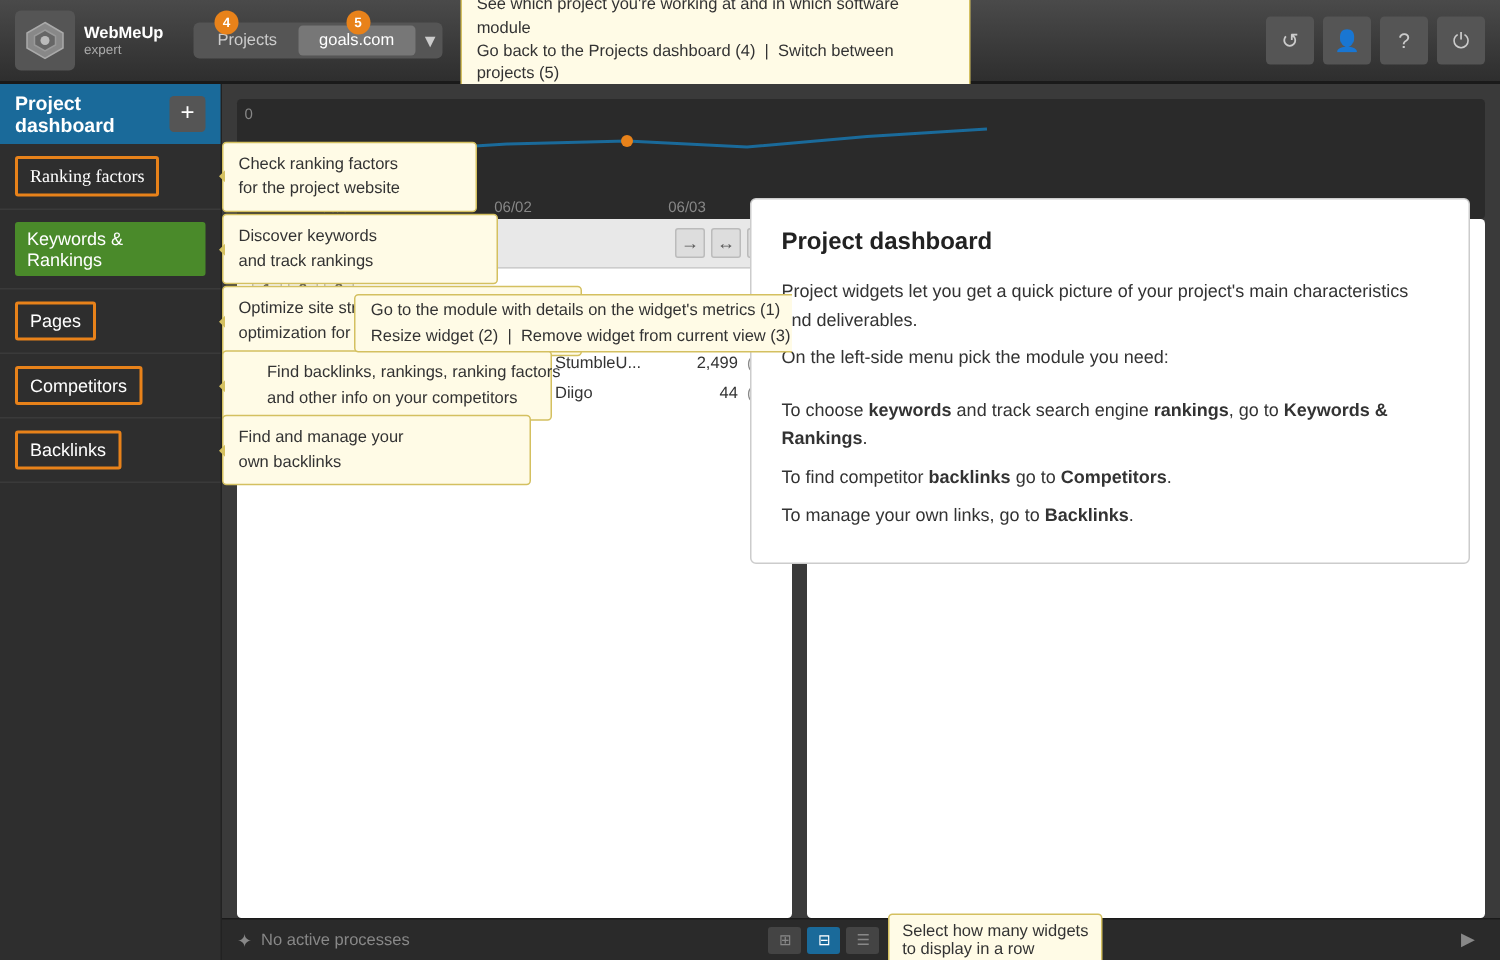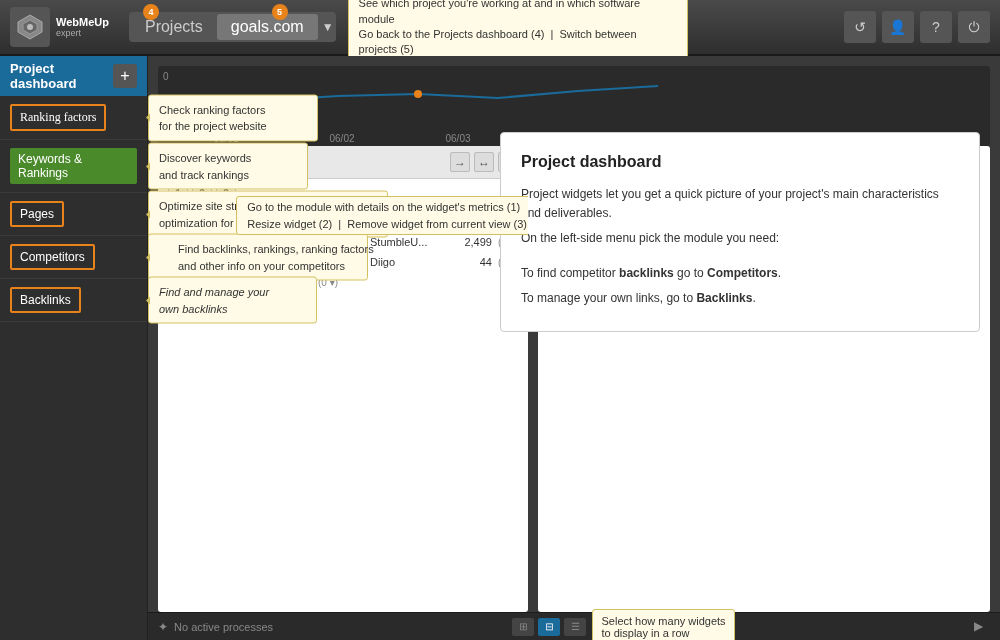--- a/index.html
+++ b/index.html
@@ -35,21 +35,21 @@
       border-radius: 4px;
       padding: 2px;
       margin-right: 12px;
       position: relative;
     }
     .proj-tab {
       padding: 4px 14px;
       color: #ccc;
       cursor: pointer;
       border-radius: 3px;
-      font-size: 16px;
+      font-size: 11px;
     }
     .proj-tab.active {
       background: #777;
       color: #fff;
     }
     .badge {
       position: absolute;
       top: -8px;
       background: #e8821a;
       color: #fff;
@@ -471,55 +471,56 @@
 
     <div class="sidebar-item" style="position:relative;">
       <span class="item-label item-ranking">Ranking factors</span>
       <div class="tooltip-box" style="top:50%;width:170px;">
         Check ranking factors<br>for the project website
       </div>
     </div>
 
     <div class="sidebar-item" style="position:relative;">
       <span class="item-label item-keywords">Keywords &amp; Rankings</span>
-      <div class="tooltip-box" style="top:50%;width:160px;">
+      <div class="tooltip-box" style="top:50%;width:184px;">
         Discover keywords<br>and track rankings
       </div>
     </div>
 
     <div class="sidebar-item" style="position:relative;">
       <span class="item-label item-pages">Pages</span>
       <div class="tooltip-box" style="top:50%;width:240px;">
         Optimize site structure and encoding, do on-page<br>optimization for the content of landing pages
       </div>
     </div>
 
     <div class="sidebar-item" style="position:relative;">
       <span class="item-label item-competitors">Competitors</span>
       <div class="tooltip-box" style="top:50%;width:220px;padding-left:29px;">
         Find backlinks, rankings, ranking factors<br>and other info on your competitors
       </div>
     </div>
 
     <div class="sidebar-item" style="position:relative;">
       <span class="item-label item-backlinks">Backlinks</span>
-      <div class="tooltip-box" style="top:50%;width:169px;font-style:italic;">
+      <div class="tooltip-box" style="top:50%;width:206px;">
         Find and manage your<br>own backlinks
       </div>
     </div>
   </div>
 
   <div id="content">
     <div id="content-inner">
 
       <div id="project-info-panel">
         <h3>Project dashboard</h3>
         <p>Project widgets let you get a quick picture of your project's main characteristics and deliverables.</p>
         <p>On the left-side menu pick the module you need:</p>
         <div style="height:10px;"></div>
+        <p>To choose <span class="bold">keywords</span> and track search engine <span class="bold">rankings</span>, go to <span class="bold">Keywords &amp; Rankings</span>.</p>
         <p>To find competitor <span class="bold">backlinks</span> go to <span class="bold">Competitors</span>.</p>
         <p>To manage your own links, go to <span class="bold">Backlinks</span>.</p>
       </div>
 
       <div id="chart-area">
         <span class="y-label" style="top:5px;">0</span>
         <svg width="100%" height="60" style="position:absolute;bottom:20px;left:0;">
           <polyline points="30,40 100,35 180,30 260,28 340,32 420,25 500,20" fill="none" stroke="#1a6a9a" stroke-width="2"></polyline>
           <circle cx="260" cy="28" r="4" fill="#e8821a"></circle>
         </svg>

